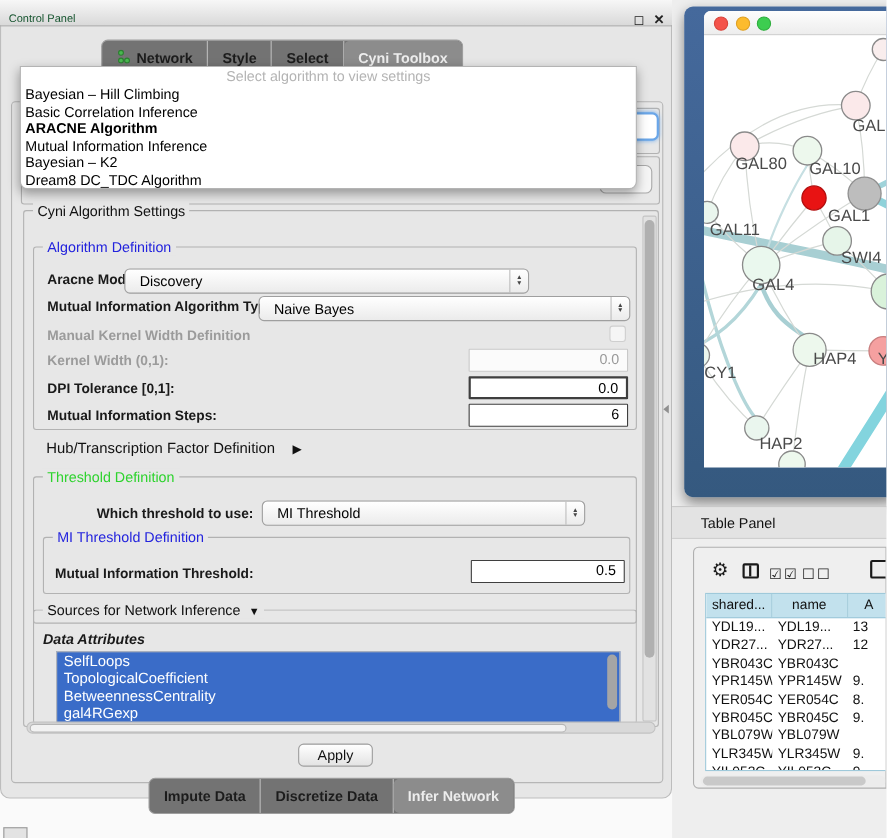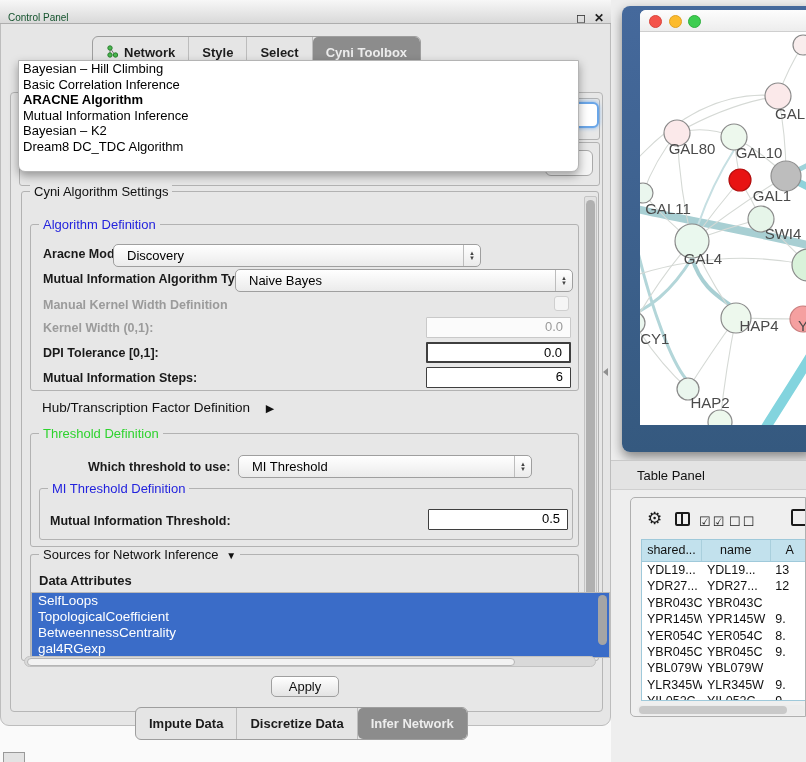--- a/index.html
+++ b/index.html
@@ -11,21 +11,21 @@
   #cpanel{left:0;top:8;width:611px;height:726px;background:#e6e6e6;border:1px solid #bdbdbd;
           border-radius:0 0 9px 9px;box-sizing:border-box;}
   #cp-titlebar{left:0;top:8;width:611px;height:24px;background:linear-gradient(#f7f7f7,#d9d9d9);
           border-bottom:1px solid #adadad;box-sizing:border-box;}
   #cp-title{left:8px;top:12px;font-size:10px;color:#14532d;}
   .tb-btn{top:11px;font-size:12px;color:#222;cursor:default;}
   #cp-float{right:228px;left:576px;}
   #cp-close{left:594px;font-weight:bold;}
 
   
-  .seg-bar{display:flex;height:33px;background:#e5e5e5;border:1px solid #9e9e9e;border-radius:6px;
+  .seg-bar{display:flex;height:33px;background:#737373;border:1px solid #9e9e9e;border-radius:6px;
            box-sizing:border-box;align-items:stretch;overflow:hidden;}
   .seg{display:flex;align-items:center;padding:0 13px;font-size:13px;font-weight:bold;color:#1c1c1c;
        border-right:1px solid #bcbcbc;white-space:nowrap;}
   .seg:last-child{border-right:none;}
   .seg.sel{background:#8c8c8c;color:#ededed;border-right:none;border-radius:5px;}
   #top-tabs{left:92px;top:36px;}
   #bottom-tabs{left:135px;top:707px;}
   .net-icon{margin-right:5px;display:inline-block;}
 
   
@@ -203,21 +203,21 @@
 
         <div class="abs lbl" style="left:12px;top:146px;">Mutual Information Steps:</div>
         <div class="abs field" style="left:395px;top:142px;width:145px;height:21px;">6</div>
       </div>
 
       <div class="abs" style="left:20px;top:208px;font-size:13.5px;color:#111;">
         <span>Hub/Transcription Factor Definition</span>
         <span class="arrow-right">▶</span>
       </div>
 
-      <div class="abs groupbox" style="left:8px;top:241px;width:549px;height:114px;">
+      <div class="abs groupbox" style="left:8px;top:241px;width:549px;height:134px;">
         <span class="group-title title-green">Threshold Definition</span>
 
         <div class="abs lbl" style="left:57px;top:26px;">Which threshold to use:</div>
         <div class="abs combo" style="left:207px;top:21px;width:294px;height:23px;">
           <span>MI Threshold</span>
           <span class="stepper">
               <span>▲</span>
               <span>▼</span>
             </span>
         </div>
@@ -227,39 +227,40 @@
           <div class="abs lbl" style="left:10px;top:25px;">Mutual Information Threshold:</div>
           <div class="abs field" style="left:388px;top:20px;width:140px;height:21px;">0.5</div>
         </div>
       </div>
 
       <div class="abs groupbox" style="left:8px;top:362px;width:549px;height:104px;border-bottom:none;">
         <span class="group-title">
           <span>Sources for Network Inference</span>
           <span class="arrow-down">▼</span>
         </span>
-        <div class="abs lbl" style="left:8px;top:18px;font-size:13px;">Data Attributes</div>
-        <div class="abs" id="attr-list" style="left:0;top:37px;width:579px;height:66px;">
+        <div class="abs lbl" style="left:8px;top:18px;font-size:13px;font-style:italic;">Data Attributes</div>
+        <div class="abs" id="attr-list" style="left:20px;top:37px;width:513px;height:66px;">
           <div id="attr-scroll"></div>
         <div class="attr-item">SelfLoops</div>
             <div class="attr-item">TopologicalCoefficient</div>
             <div class="attr-item">BetweennessCentrality</div>
             <div class="attr-item">gal4RGexp</div>
           </div>
       </div>
 
       <div class="abs hscroll" style="left:2px;top:464px;width:572px;height:11px;">
         <div class="hthumb" style="left:2px;width:488px;"></div>
       </div>
     </div>
 
     <div class="abs" id="apply-btn">Apply</div>
   </div>
 
   <div class="abs" id="popup">
+    <div id="popup-header">Select algorithm to view settings</div>
     <div>
         <div class="popup-item">Bayesian – Hill Climbing</div>
         <div class="popup-item">Basic Correlation Inference</div>
         <div class="popup-item sel">ARACNE Algorithm</div>
         <div class="popup-item">Mutual Information Inference</div>
         <div class="popup-item">Bayesian – K2</div>
         <div class="popup-item">Dream8 DC_TDC Algorithm</div>
       </div>
   </div>
 

